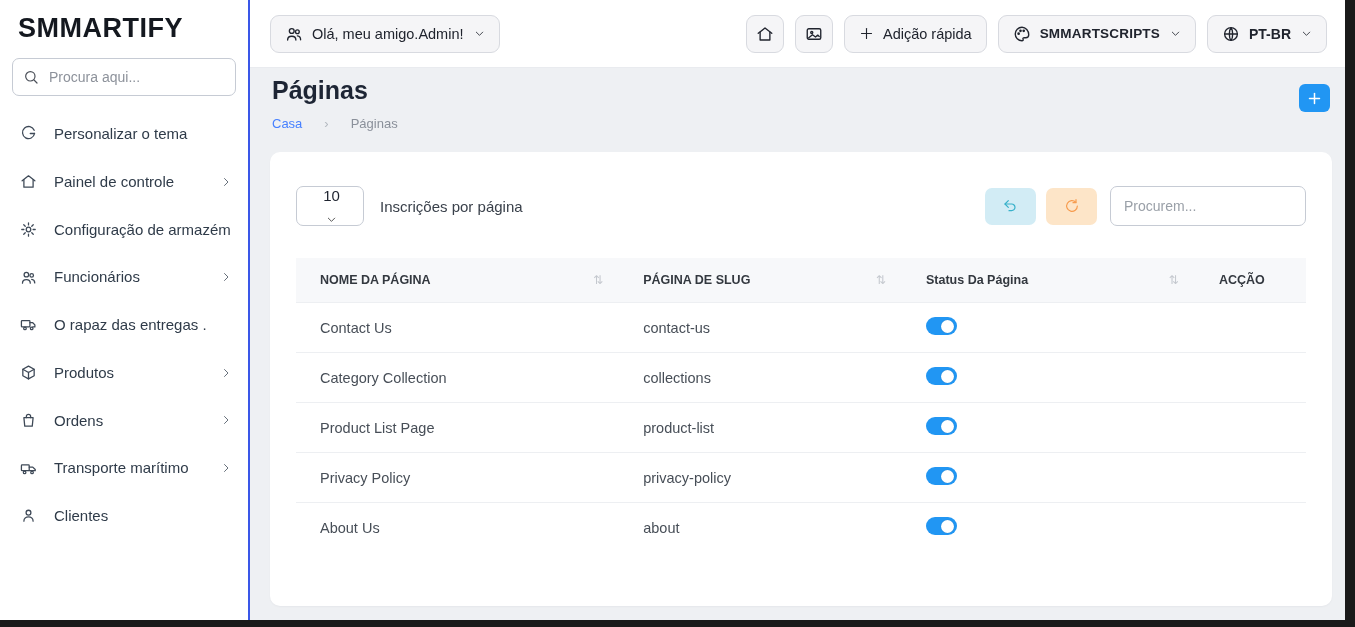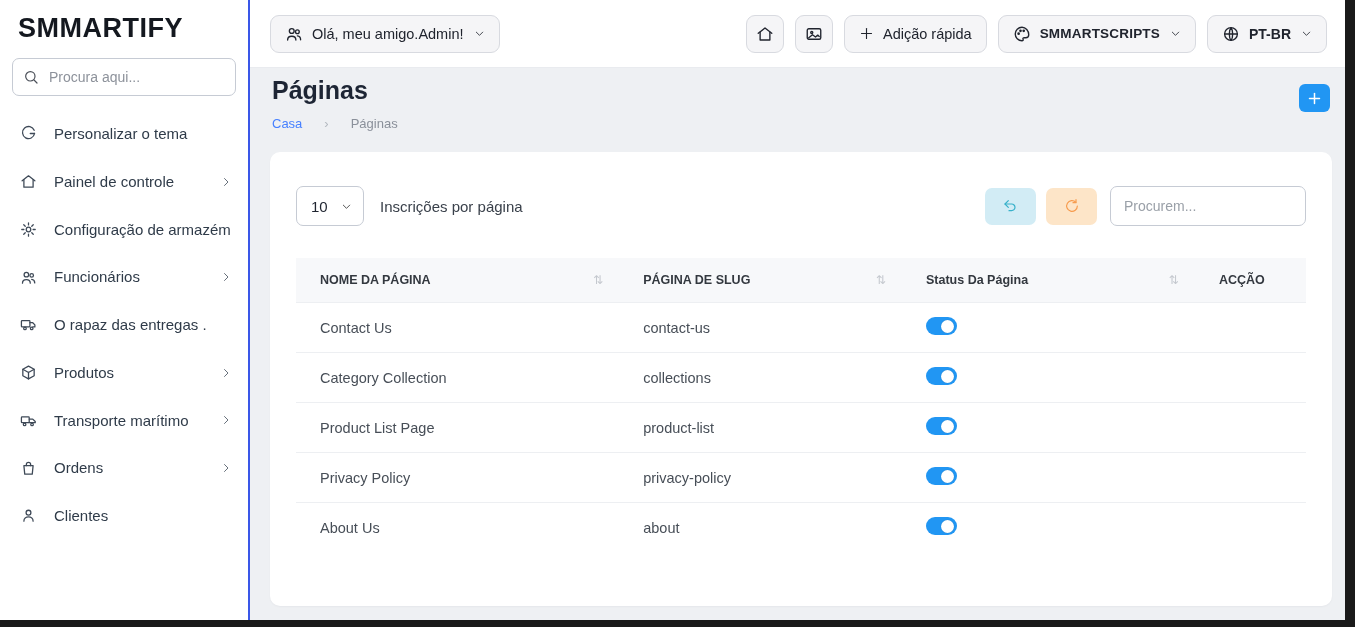--- a/index.html
+++ b/index.html
@@ -38,21 +38,21 @@
   .page-head { display:flex; justify-content:space-between; align-items:flex-start; padding:2px 2px 0 2px; }
   .page-title { margin:0; font-size:25px; font-weight:700; color:#1d2534; }
   .breadcrumb { margin-top:11px; font-size:13px; color:#8a909a; display:flex; gap:22px; align-items:center; }
   .breadcrumb a { color:#4680ff; text-decoration:none; cursor:pointer; }
   .bc-sep { color:#b3b8bf; }
   .add-btn { width:31px; height:28px; border-radius:6px; background:#2196f3; border:0; color:#fff; display:flex; align-items:center; justify-content:center; cursor:pointer; margin-top:8px; }
 
   .card { flex:1; margin-top:21px; background:#fff; border-radius:10px; padding:34px 26px 0 26px; overflow:hidden; box-shadow:0 1px 2px rgba(20,30,50,.04); }
 
   .controls { display:flex; align-items:center; }
-  .select { width:68px; height:40px; border:1px solid #c6cbd4; border-radius:7px; display:flex; align-items:center; justify-content:space-between; padding:0 11px 0 14px; font-size:15px; color:#1f2430; cursor:pointer; background:#fff; }
+  .select { width:68px; height:40px; border:1px solid #c6cbd4; border-radius:7px; display:flex; align-items:center; justify-content:space-between; padding:0 11px 0 14px; font-size:15px; color:#1f2430; cursor:pointer; background:#fff;flex-direction:column; }
   .select .caret { color:#333; display:flex; }
   .per-label { margin-left:16px; font-size:15px; color:#3a414b; }
   .spacer { flex:1; }
   .tool-btn { width:51px; height:37px; border:0; border-radius:7px; display:flex; align-items:center; justify-content:center; cursor:pointer; }
   .undo-btn { background:#d2ecf5; color:#38b1ca; }
   .refresh-btn { background:#fde5c8; color:#f79c4f; margin-left:10px; }
   .table-search { margin-left:13px; width:196px; height:40px; border:1px solid #c6cbd4; border-radius:7px; padding:0 13px; font-size:14px; color:#333; outline:none; font-family:inherit; }
   .table-search::placeholder { color:#9aa0a8; }
 
   table.tbl { width:100%; border-collapse:collapse; margin-top:32px; table-layout:fixed; }
@@ -152,41 +152,41 @@
       <span class="mi-label">Produtos</span>
       <span class="mi-chevron">
           <svg class="ic" width="12" height="12" viewBox="0 0 24 24">
             <polyline points="9 5 16 12 9 19"></polyline>
           </svg>
         </span>
     </a>
     <a class="menu-item">
       <span class="mi-icon">
           <svg class="ic" width="17" height="17" viewBox="0 0 24 24">
+            <path d="M5.5 8h13l-1.2 12H6.7z"></path>
+            <path d="M9 8V6.5a3 3 0 0 1 6 0V8"></path>
+          </svg>
+        </span>
+      <span class="mi-label">Ordens</span>
+      <span class="mi-chevron">
+          <svg class="ic" width="12" height="12" viewBox="0 0 24 24">
+            <polyline points="9 5 16 12 9 19"></polyline>
+          </svg>
+        </span>
+    </a>
+    <a class="menu-item">
+      <span class="mi-icon">
+          <svg class="ic" width="17" height="17" viewBox="0 0 24 24">
             <rect x="2" y="7" width="11" height="8" rx="1"></rect>
             <path d="M13 10h5l3.5 3.5V15H13"></path>
             <circle cx="6.5" cy="17.5" r="1.8"></circle>
             <circle cx="17" cy="17.5" r="1.8"></circle>
           </svg>
         </span>
       <span class="mi-label">Transporte marítimo</span>
-      <span class="mi-chevron">
-          <svg class="ic" width="12" height="12" viewBox="0 0 24 24">
-            <polyline points="9 5 16 12 9 19"></polyline>
-          </svg>
-        </span>
-    </a>
-    <a class="menu-item">
-      <span class="mi-icon">
-          <svg class="ic" width="17" height="17" viewBox="0 0 24 24">
-            <path d="M5.5 8h13l-1.2 12H6.7z"></path>
-            <path d="M9 8V6.5a3 3 0 0 1 6 0V8"></path>
-          </svg>
-        </span>
-      <span class="mi-label">Ordens</span>
       <span class="mi-chevron">
           <svg class="ic" width="12" height="12" viewBox="0 0 24 24">
             <polyline points="9 5 16 12 9 19"></polyline>
           </svg>
         </span>
     </a>
     <a class="menu-item">
       <span class="mi-icon">
           <svg class="ic" width="17" height="17" viewBox="0 0 24 24">
             <circle cx="12" cy="8" r="3.4"></circle>

